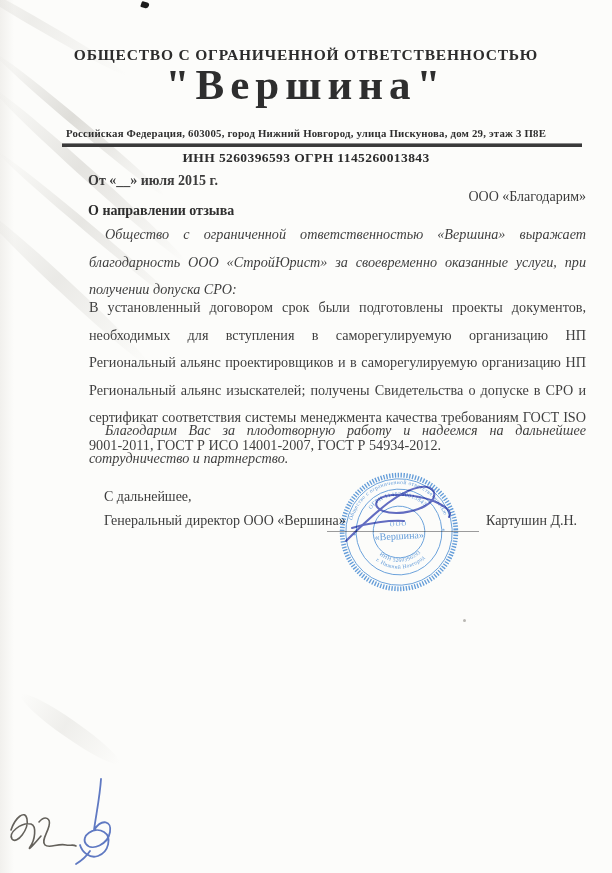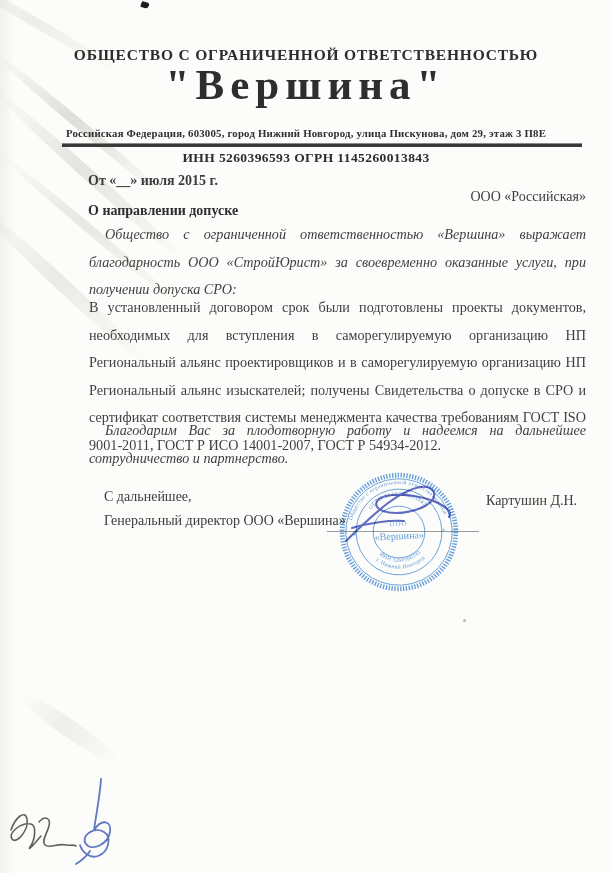--- a/index.html
+++ b/index.html
@@ -24,21 +24,21 @@
   .date-line{top:173px;left:88px;font-size:14px;font-weight:bold;}
   .addressee{top:189px;right:26px;font-size:14px;}
   .subject{top:203px;left:88px;font-size:14px;font-weight:bold;color:#2e2e2e;}
   .para{left:89px;width:497px;font-size:14.2px;line-height:27.5px;text-align:justify;margin:0;color:#3f3f3f;}
   .indent{text-indent:16px;font-style:italic;}
   .p1{top:221px;}
   .p2{top:294px;}
   .p3{top:417px;}
   .closing{top:489px;left:104px;font-size:14px;}
   .sig-title{top:513px;left:104px;font-size:14px;}
-  .sig-name{top:493px;left:486px;font-size:14px;}
+  .sig-name{top:513px;left:486px;font-size:14px;}
   .sig-line{top:531px;left:327px;width:152px;height:1px;background:#9b9b9b;}
   .stamp-svg{top:470px;left:337px;width:124px;height:124px;mix-blend-mode:multiply;opacity:0.85;transform:rotate(-3deg);}
   .ink-svg{top:0;left:0;width:612px;height:873px;mix-blend-mode:multiply;pointer-events:none;}
   .smudge{background:linear-gradient(90deg,rgba(200,198,192,0) 0%,rgba(198,196,190,0.55) 45%,rgba(200,198,192,0) 100%);border-radius:50%;}
   .sm1{top:120px;left:-30px;width:220px;height:10px;transform:rotate(40deg);}
   .sm2{top:170px;left:-40px;width:260px;height:12px;transform:rotate(42deg);opacity:.8;}
   .sm3{top:225px;left:-30px;width:240px;height:9px;transform:rotate(40deg);opacity:.7;}
   .sm4{top:280px;left:-50px;width:230px;height:14px;transform:rotate(43deg);opacity:.6;}
   .sm5{top:20px;left:-60px;width:200px;height:10px;transform:rotate(30deg);opacity:.5;}
   .sm6{top:720px;left:10px;width:120px;height:18px;transform:rotate(35deg);opacity:.45;}
@@ -59,22 +59,22 @@
   <div class="abs speck"></div>
   <div class="abs dot"></div>
 
   <div class="abs centered org-type">ОБЩЕСТВО С ОГРАНИЧЕННОЙ ОТВЕТСТВЕННОСТЬЮ</div>
   <div class="abs centered org-name">"Вершина"</div>
   <div class="abs centered address">Российская Федерация, 603005, город Нижний Новгород, улица Пискунова, дом 29, этаж 3 П8Е</div>
   <div class="abs rule"></div>
   <div class="abs centered requisites">ИНН 5260396593 ОГРН 1145260013843</div>
 
   <div class="abs date-line">От «__» июля 2015 г.</div>
-  <div class="abs addressee">ООО «Российская»</div>
-  <div class="abs subject">О направлении допуске</div>
+  <div class="abs addressee">ООО «Благодарим»</div>
+  <div class="abs subject">О направлении отзыва</div>
 
   <p class="abs para indent p1">Общество с ограниченной ответственностью «Вершина» выражает благодарность ООО «СтройЮрист» за своевременно оказанные услуги, при получении допуска СРО:</p>
   <p class="abs para p2">В установленный договором срок были подготовлены проекты документов, необходимых для вступления в саморегулируемую организацию НП Региональный альянс проектировщиков и в саморегулируемую организацию НП Региональный альянс изыскателей; получены Свидетельства о допуске в СРО и сертификат соответствия системы менеджмента качества требованиям ГОСТ ISO 9001-2011, ГОСТ Р ИСО 14001-2007, ГОСТ Р 54934-2012.</p>
   <p class="abs para indent p3">Благодарим Вас за плодотворную работу и надеемся на дальнейшее сотрудничество и партнерство.</p>
 
   <div class="abs closing">С дальнейшее,</div>
   <div class="abs sig-title">Генеральный директор ООО «Вершина»</div>
   <div class="abs sig-line"></div>
   <div class="abs sig-name">Картушин Д.Н.</div>
 

